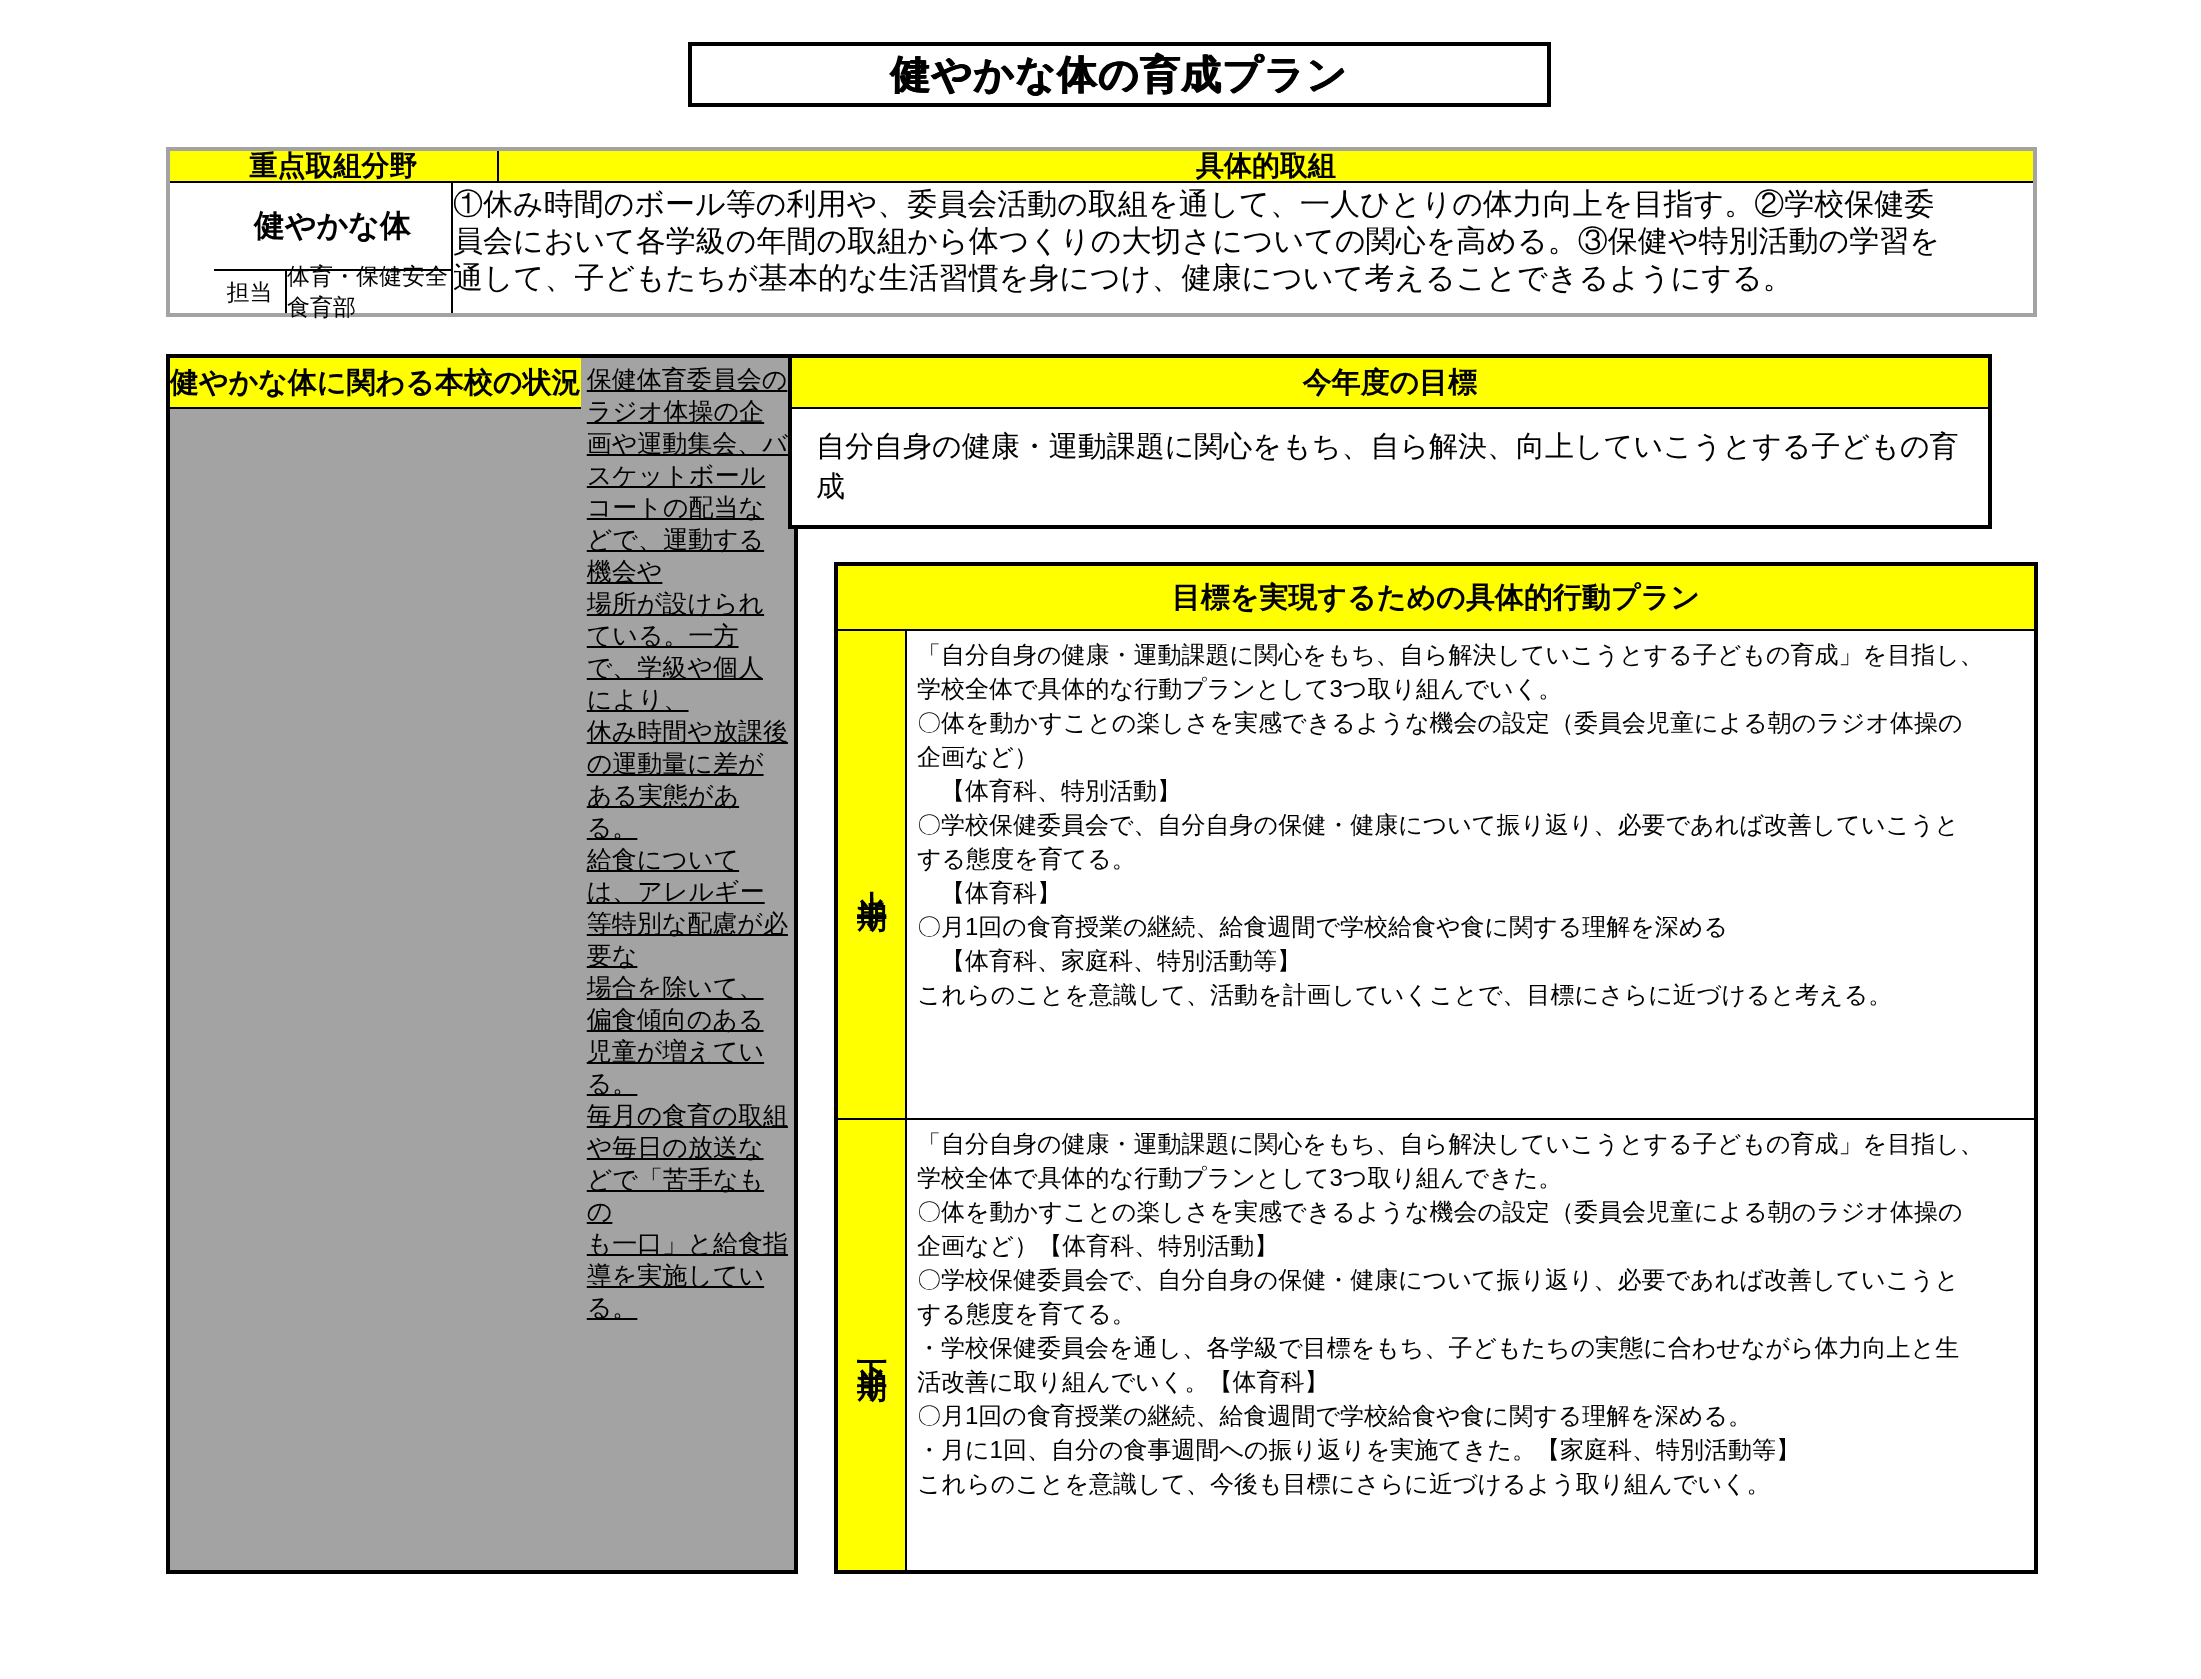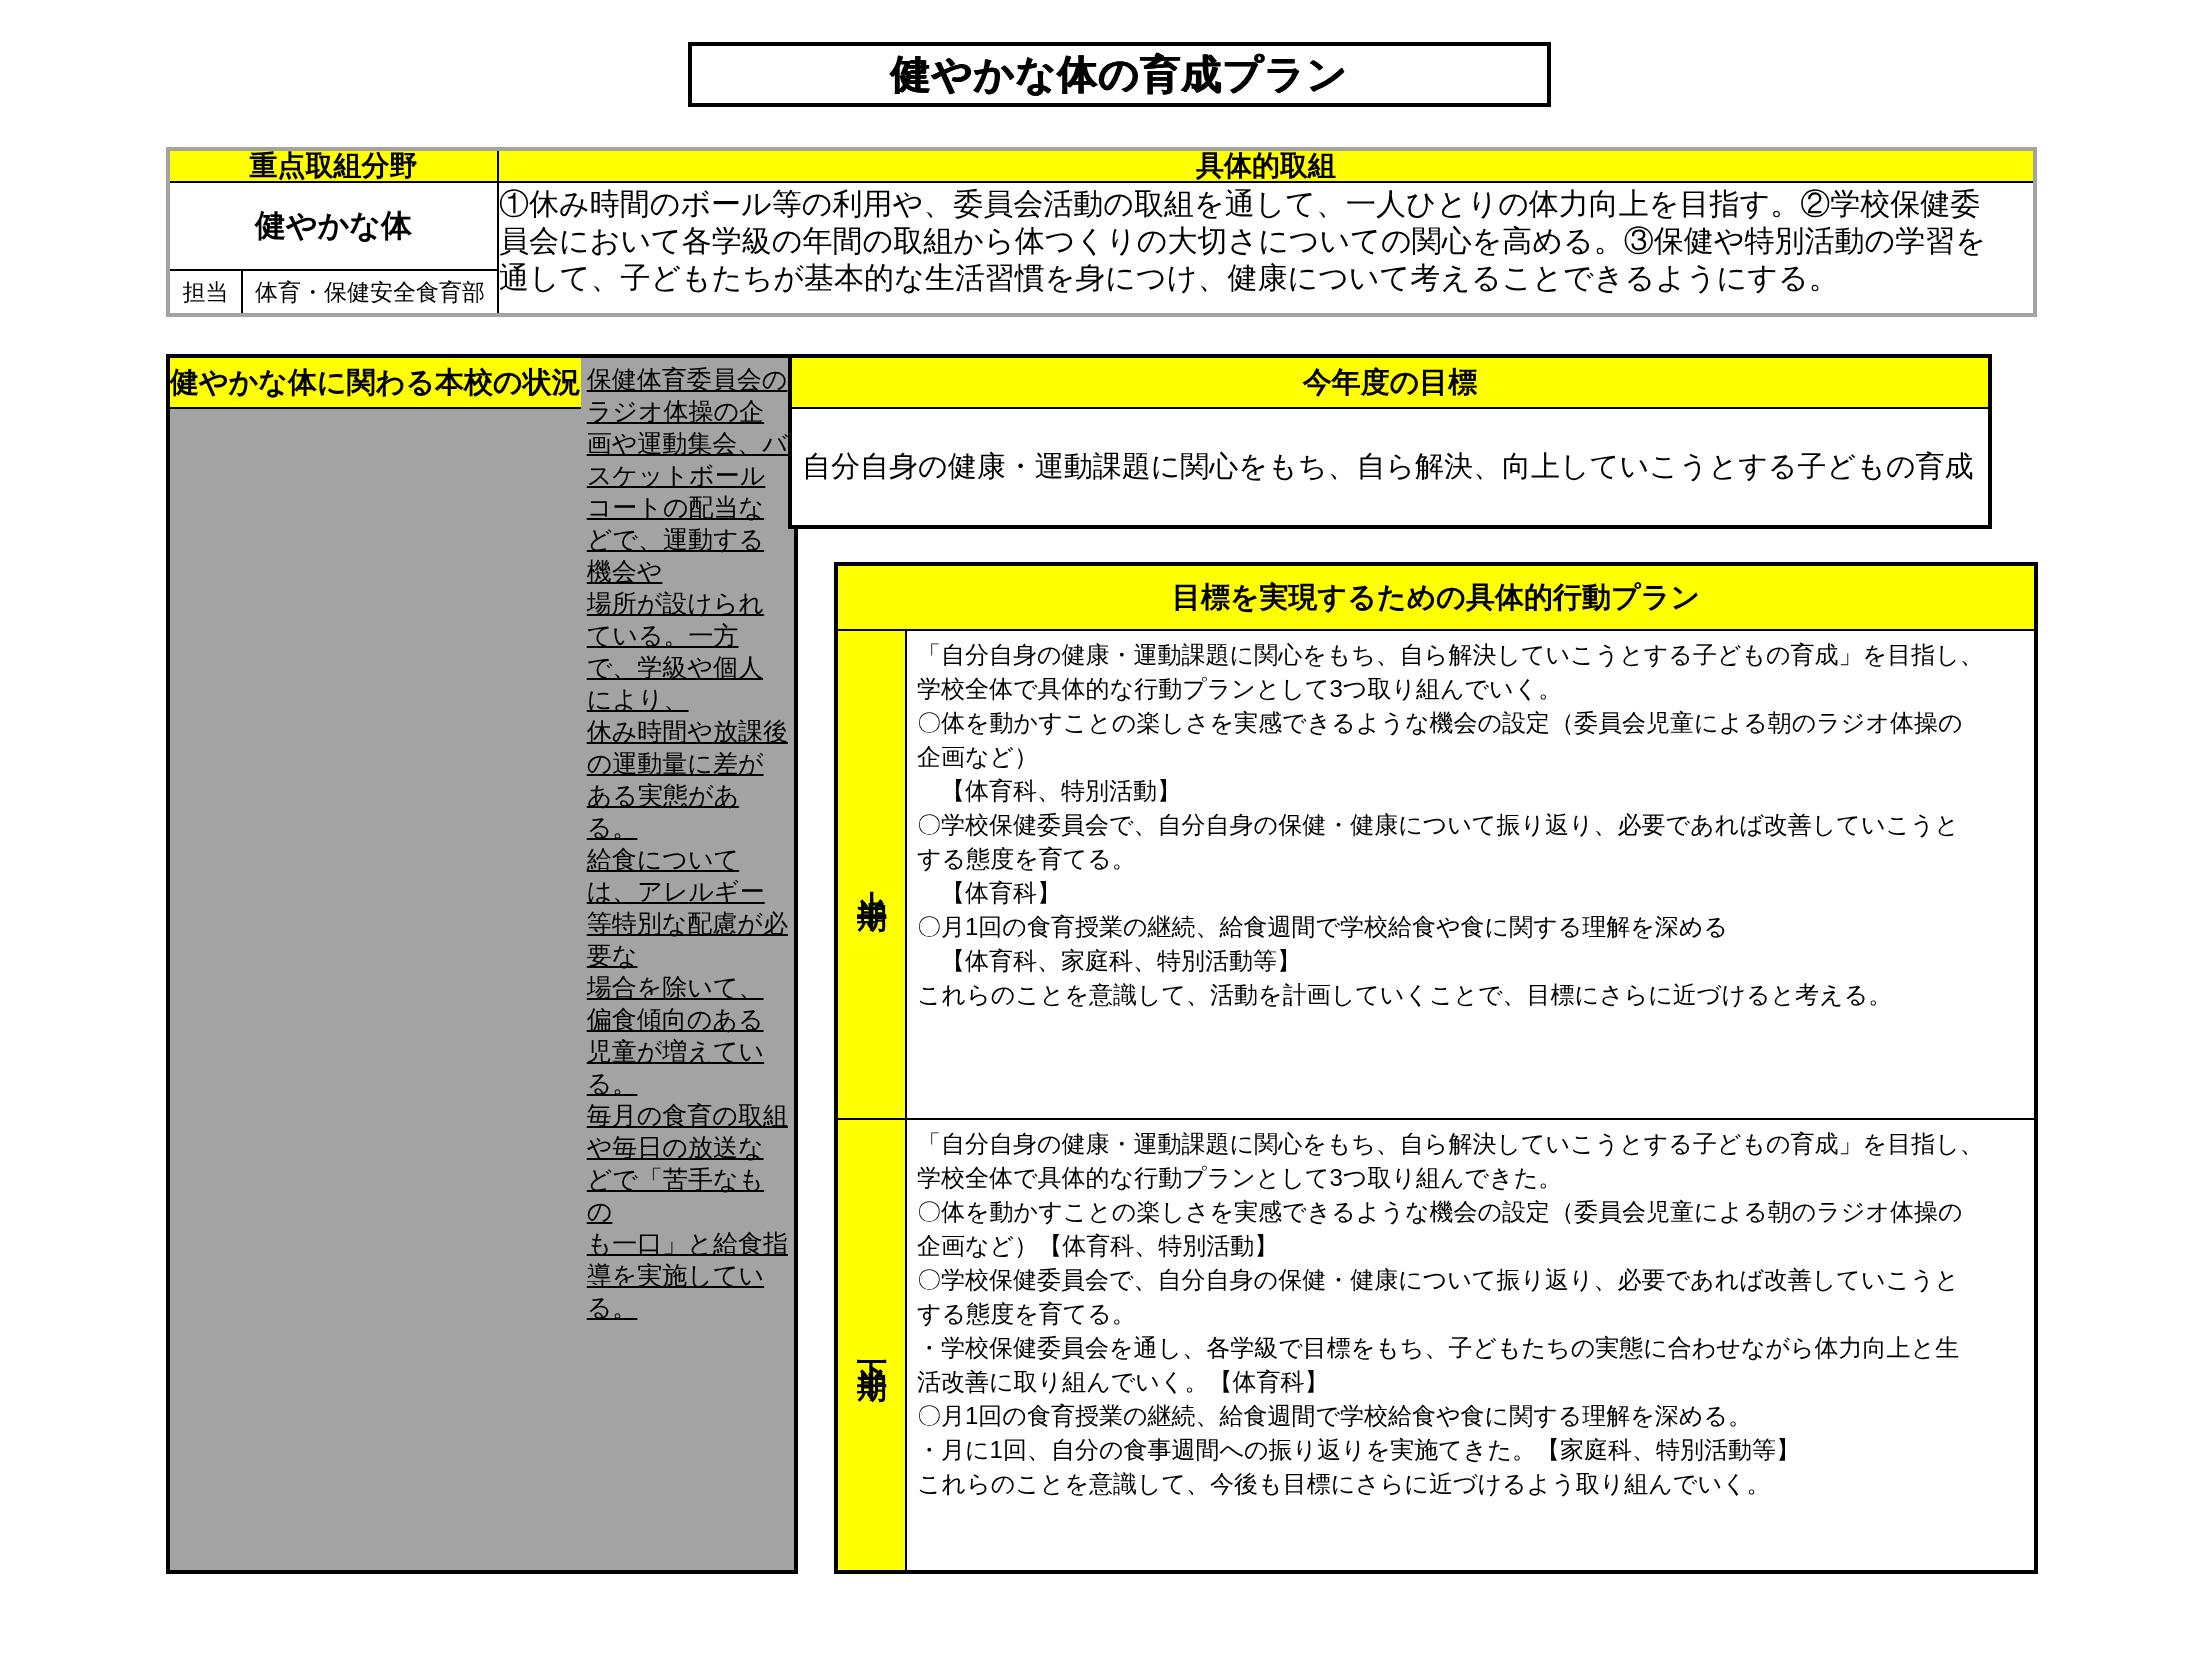--- a/index.html
+++ b/index.html
@@ -34,21 +34,21 @@
     border-right: 2px solid #000; border-bottom: 2px solid #000;
     display: flex; align-items: center; justify-content: center;
     font-size: 28px; font-weight: bold;
   }
   .tt-header-right {
     flex: 1; background: #ffff00; border-bottom: 2px solid #000;
     display: flex; align-items: center; justify-content: center;
     font-size: 28px; font-weight: bold;
   }
   .tt-body { display: flex; flex: 1; min-height: 0; }
-  .tt-left { width: 329px; flex: none; border-right: 2px solid #000; display: flex; flex-direction: column; }
+  .tt-left { width: 283px; flex: none; border-right: 2px solid #000; display: flex; flex-direction: column; padding-left: 44px; }
   .tt-field {
     flex: 1; border-bottom: 2px solid #000;
     display: flex; align-items: center; justify-content: center;
     font-size: 31px; font-weight: bold;
   }
   .tt-staff { height: 42px; flex: none; display: flex; }
   .tt-staff-label {
     width: 73px; flex: none; border-right: 2px solid #000;
     display: flex; align-items: center; justify-content: center; font-size: 23px;
   }
@@ -80,21 +80,21 @@
     position: absolute; left: 788px; top: 354px; width: 1204px; height: 175px;
     border: 4px solid #000; background: #fff; display: flex; flex-direction: column;
   }
   .goal-header {
     height: 51px; flex: none; background: #ffff00; border-bottom: 2px solid #000;
     display: flex; align-items: center; justify-content: center;
     font-size: 29px; font-weight: bold;
   }
   .goal-body {
     flex: 1; display: flex; align-items: center;
-    padding: 0 10px; font-size: 29px; overflow: hidden;
+    padding: 0 24px; font-size: 29px; overflow: hidden;
   }
 
   
   .plan-box {
     position: absolute; left: 834px; top: 562px; width: 1204px; height: 1012px;
     border: 4px solid #000; background: #fff; display: flex; flex-direction: column;
   }
   .plan-header {
     height: 65px; flex: none; background: #ffff00; border-bottom: 2px solid #000;
     display: flex; align-items: center; justify-content: center;

